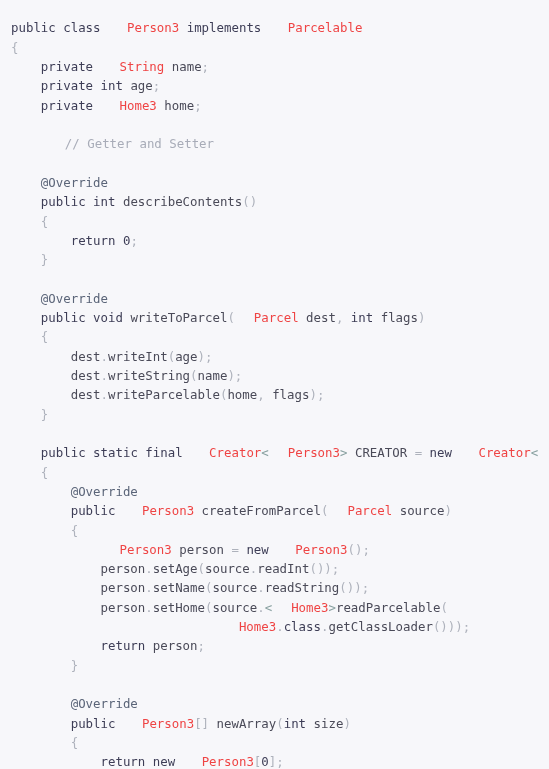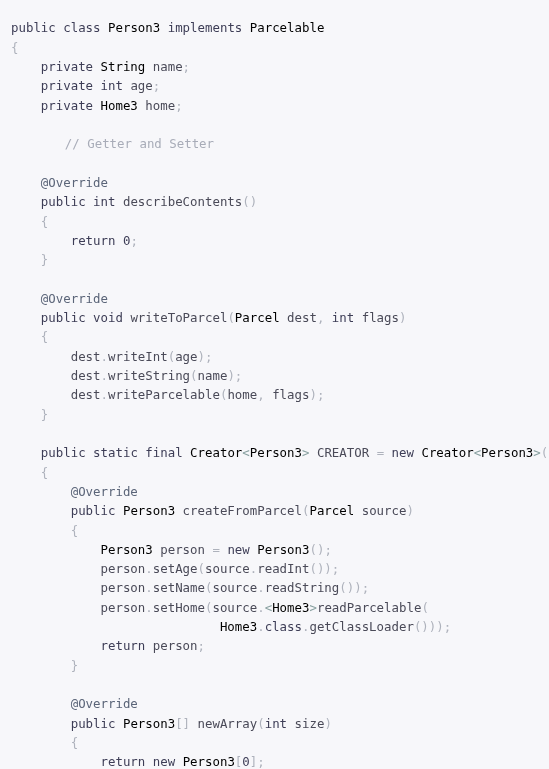--- a/index.html
+++ b/index.html
@@ -21,21 +21,21 @@
     font-size: 12.4px;
     line-height: 19.32px;
     white-space: pre;
     padding-left: 11px;
     color: #4a4a58;
     -webkit-font-smoothing: antialiased;
   }
   .ln { display: block; height: 19.32px; white-space: pre; }
   
   .kw   { color: #3d3d56; text-align: right; }
-  .typ  { color: #000000; }
+  .typ  { color: #ef4444; margin-left: 19px; }
   .cmt  { color: #a8acb8; margin-left: 24px; }
   .ann  { color: #5a6478; text-align: right; }
   .pun  { color: #aeb2bc; }
   .id   { color: #4a4a58; }
   .num  { color: #3d3d56; }
   .ang  { color: #88a0a0; }
 </style>
 </head>
 <body>
 

